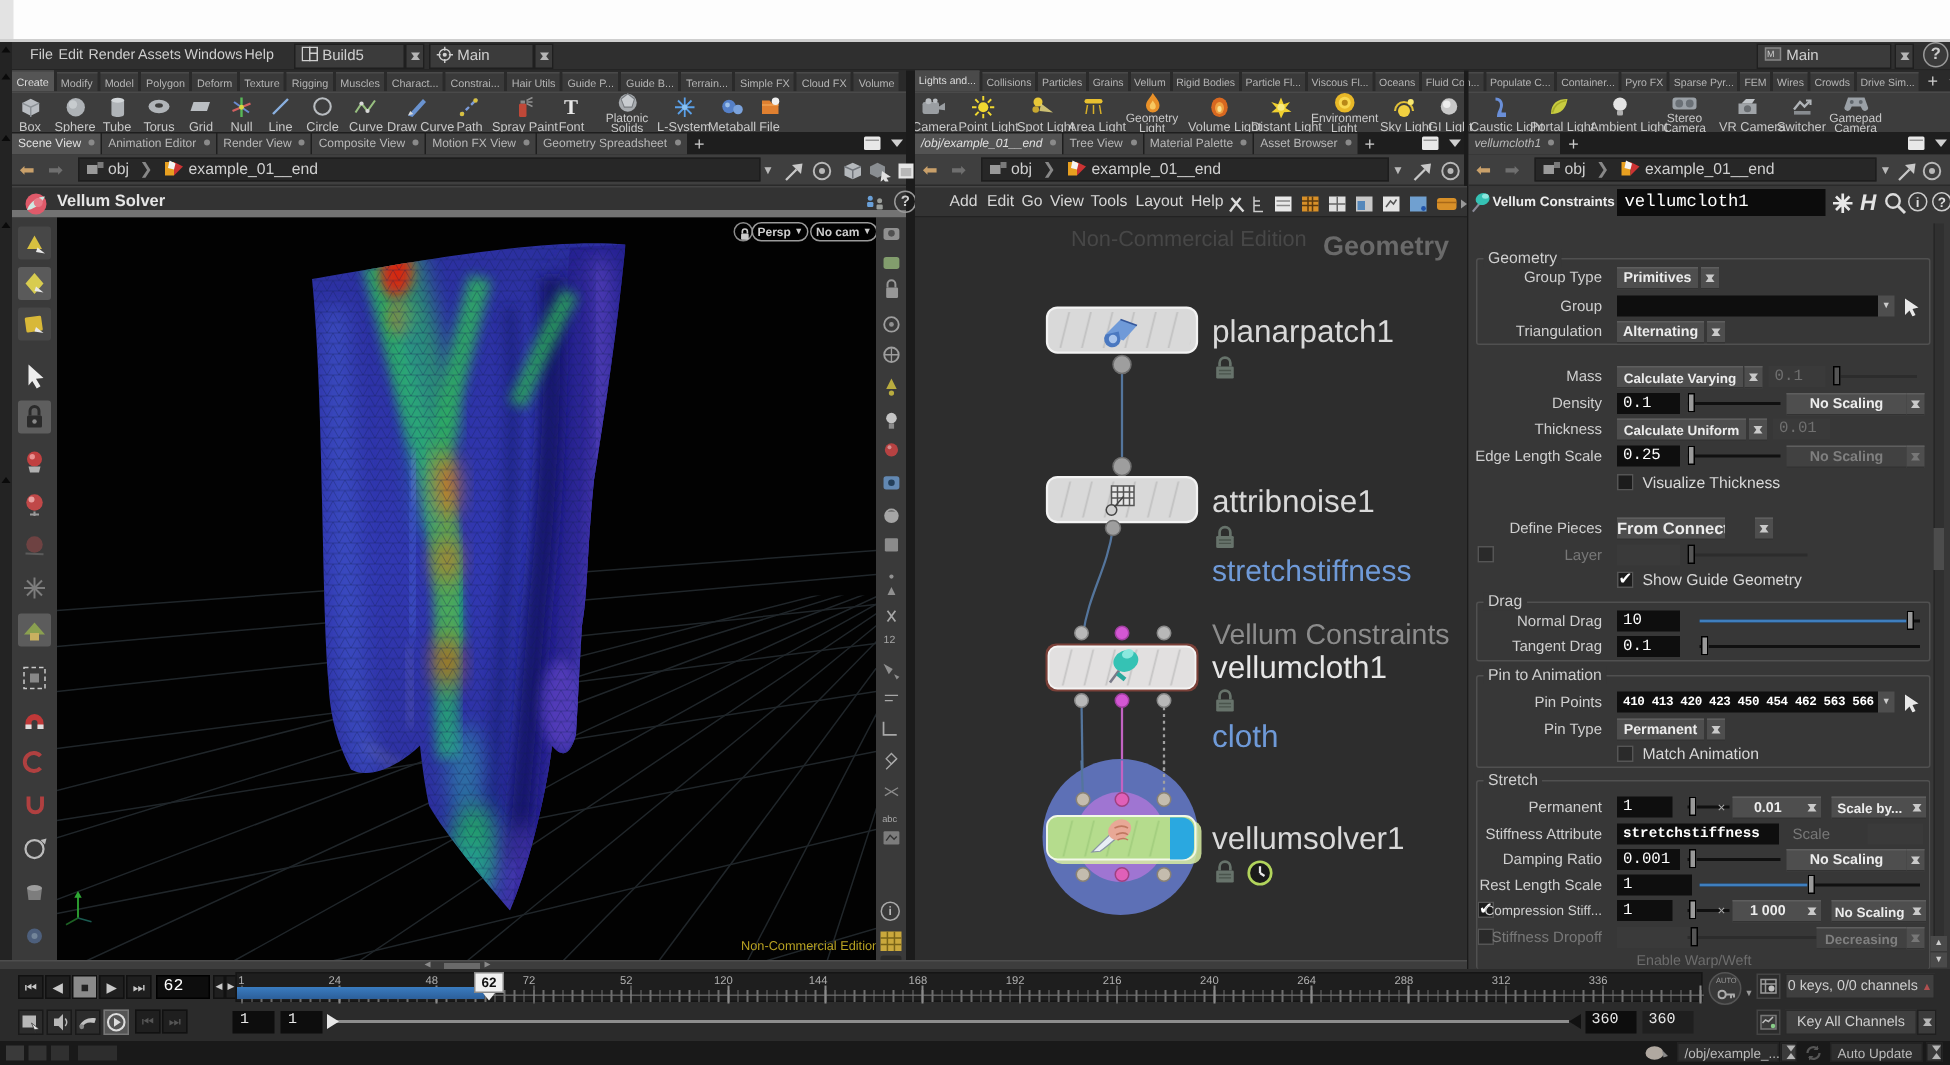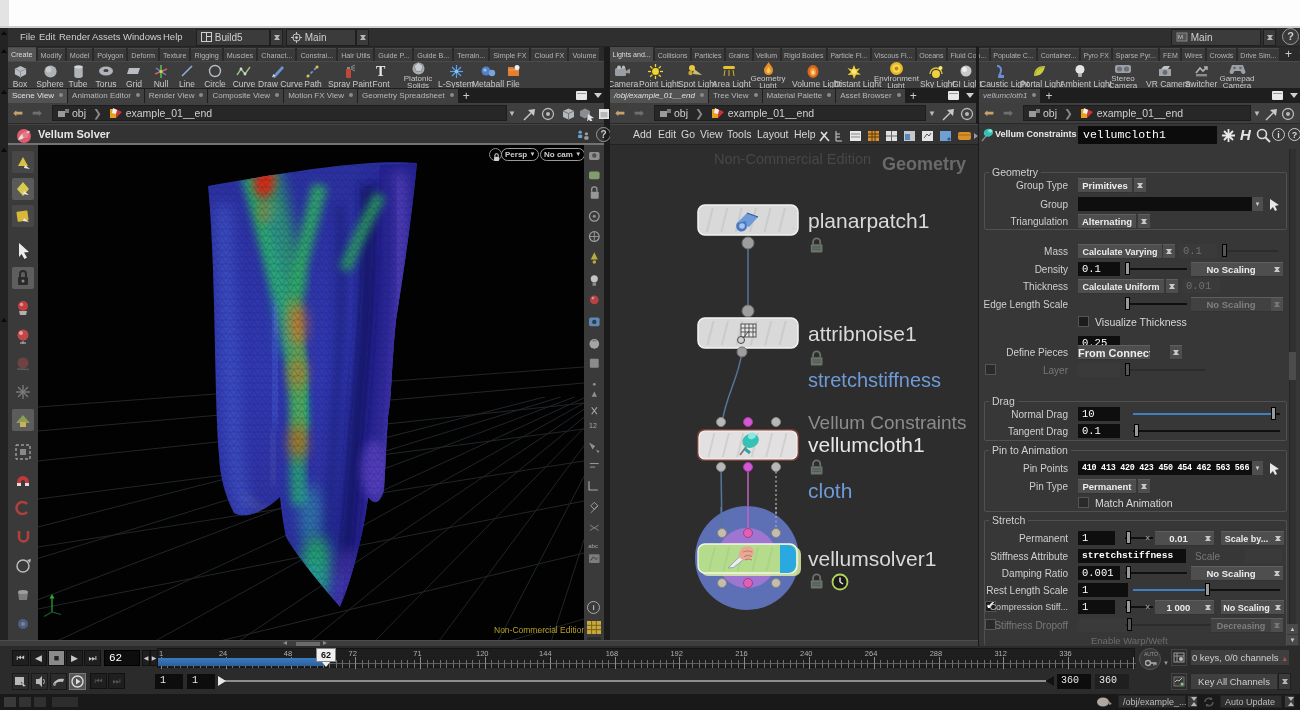--- a/index.html
+++ b/index.html
@@ -50,21 +50,21 @@
   .tbicons .sq:after{ content:""; position:absolute; left:1px; top:2px; width:9px; height:1px; background:#999;}
   .tbicons .tri { position:absolute; right:0; top:3px; width:0; height:0; border-left:4px solid transparent; border-right:4px solid transparent; border-top:5px solid #cfcfcf; }
 
   
   .pathbar { top:103px; height:21px; background:#3f3f3f; border-bottom:1px solid #2a2a2a; }
   .pbfield { position:absolute; top:2px; height:16px; background:#272727; border:1px solid #1d1d1d; color:#cfcfcf; font-size:10.5px; line-height:15px; }
   .arrowbtn { position:absolute; top:3px; font-size:12px; color:#c9a06a; }
   .arrowbtn.gray { color:#6f6f6f; }
 
   
-  #vsbar { left:8px; top:124px; width:596px; height:21px; background:#333333; border-top:1px solid #444; border-bottom:2px solid #737373; color:#e6e6e6; font-size:11px; font-weight:bold; }
+  #vsbar { left:8px; top:124px; width:596px; height:21px; background:#333333; border-top:1px solid #444; border-bottom:5px solid #737373; color:#e6e6e6; font-size:11px; font-weight:bold; }
   #viewport { left:38px; top:145px; width:546px; height:500px; background:#020202; overflow:hidden; }
   #vtoolL { left:8px; top:145px; width:30px; height:500px; background:#3a3a3a; }
   #vtoolR { left:584px; top:145px; width:20px; height:500px; background:#3a3a3a; }
   .vic { position:absolute; border-radius:2px; }
   .pill { position:absolute; border:1px solid #9a9a9a; border-radius:7px; color:#cdcdcd; font-size:8px; font-weight:bold; height:13px; line-height:11px; padding:0 3px; background:rgba(0,0,0,.25); white-space:nowrap; }
 
   
   .vsep { top:47px; height:599px; background:#1b1b1b; }
 
   
@@ -993,21 +993,21 @@
         <div class="pspin" style="left:292px;"></div>
     </div>
     <div class="prow" style="left:0;top:155px;width:321px;">
       <span class="plabel" style="right:232px;">Thickness</span>
       <div class="pdrop" style="left:99px;width:86px;font-size:9px;">Calculate Uniform</div>
         <div class="pspin" style="left:187px;"></div>
       <div class="pfield dim" style="left:203px;width:38px;">0.01</div>
     </div>
     <div class="prow" style="left:0;top:173px;width:321px;">
       <span class="plabel" style="right:232px;">Edge Length Scale</span>
-      <div class="pfield" style="left:99px;width:42px;margin-top:39px;">0.25</div>
+      <div class="pfield" style="left:99px;width:42px;">0.25</div>
       <div class="slider" style="left:146px;width:62px;">
           <div class="track"></div>
           <div class="handle" style="left:0;"></div>
         </div>
       <div class="pdrop dim" style="left:212px;width:80px;">No Scaling</div>
         <div class="pspin dim" style="left:292px;"></div>
     </div>
     <div class="prow" style="left:0;top:191px;width:321px;">
       <div class="checkbox" style="left:99px;top:1px;"></div>
       <span class="abs" style="left:116px;color:#d8d8d8;font-size:10.5px;line-height:15px;">Visualize Thickness</span>
@@ -1019,20 +1019,24 @@
         <div class="pspin" style="left:191px;"></div>
     </div>
     <div class="prow" style="left:0;top:239px;width:321px;">
       <div class="checkbox" style="left:6px;top:1px;background:#2a2a2a;"></div>
       <span class="plabel dim" style="right:232px;">Layer</span>
       <div class="pfield dim" style="left:99px;width:42px;"></div>
       <div class="slider" style="left:146px;width:80px;">
           <div class="track" style="background:#2c2c2c;"></div>
           <div class="handle" style="left:0;background:#555;"></div>
         </div>
+    </div>
+    <div class="prow" style="left:0;top:256px;width:321px;">
+      <div class="checkbox checked" style="left:99px;top:1px;"></div>
+      <span class="abs" style="left:116px;color:#d8d8d8;font-size:10.5px;line-height:15px;">Show Guide Geometry</span>
     </div>
 
     <div class="group" style="left:5px;top:277px;width:303px;height:40px;"></div>
     <div class="gtitle" style="left:10px;top:271px;">Drag</div>
     <div class="prow" style="left:0;top:283px;width:321px;">
       <span class="plabel" style="right:232px;">Normal Drag</span>
       <div class="pfield" style="left:99px;width:42px;">10</div>
       <div class="slider" style="left:154px;width:147px;">
           <div class="track"></div>
           <div class="btrack" style="left:0;width:140px;"></div>
@@ -1158,21 +1162,21 @@
     <div class="abs" id="ruler" style="left:157px;top:2px;width:978px;height:20px;background:#1e1e1e;border:1px solid #151515;">
       <div class="abs" style="left:0;top:14px;width:978px;height:1px;background:#5e5e5e;"></div>
       <div class="abs" style="left:0;top:11px;width:978px;height:8px;background:repeating-linear-gradient(90deg,#6e6e6e 0 1px,transparent 1px 6.48px);background-position:3px 0;"></div>
       <div class="abs" style="left:0;top:8px;width:978px;height:12px;background:repeating-linear-gradient(90deg,#8a8a8a 0 1px,transparent 1px 64.8px);background-position:3px 0;"></div>
       <div class="abs" style="left:0;top:9px;width:165px;height:8px;background:linear-gradient(180deg,#3a7cc0,#2c5f9a);"></div>
       <div class="abs" id="rulnums" style="left:0;top:0;width:978px;height:8px;color:#b0b0b0;font-size:7.5px;">
           <span style="position:absolute;left:-5px;top:0;width:16px;text-align:center;">1</span>
           <span style="position:absolute;left:57.099999999999994px;top:0;width:16px;text-align:center;">24</span>
           <span style="position:absolute;left:121.89999999999998px;top:0;width:16px;text-align:center;">48</span>
           <span style="position:absolute;left:186.70000000000005px;top:0;width:16px;text-align:center;">72</span>
-          <span style="position:absolute;left:251.5px;top:0;width:16px;text-align:center;">71</span>
+          <span style="position:absolute;left:251.5px;top:0;width:16px;text-align:center;">52</span>
           <span style="position:absolute;left:316.3px;top:0;width:16px;text-align:center;">120</span>
           <span style="position:absolute;left:381.1px;top:0;width:16px;text-align:left;">144</span>
           <span style="position:absolute;left:445.9000000000001px;top:0;width:16px;text-align:center;">168</span>
           <span style="position:absolute;left:510.70000000000005px;top:0;width:16px;text-align:center;">192</span>
           <span style="position:absolute;left:575.5px;top:0;width:16px;text-align:center;">216</span>
           <span style="position:absolute;left:640.3000000000001px;top:0;width:16px;text-align:center;">240</span>
           <span style="position:absolute;left:705.1px;top:0;width:16px;text-align:center;">264</span>
           <span style="position:absolute;left:769.9000000000001px;top:0;width:16px;text-align:center;">288</span>
           <span style="position:absolute;left:834.7px;top:0;width:16px;text-align:center;">312</span>
           <span style="position:absolute;left:899.5px;top:0;width:16px;text-align:center;">336</span>

